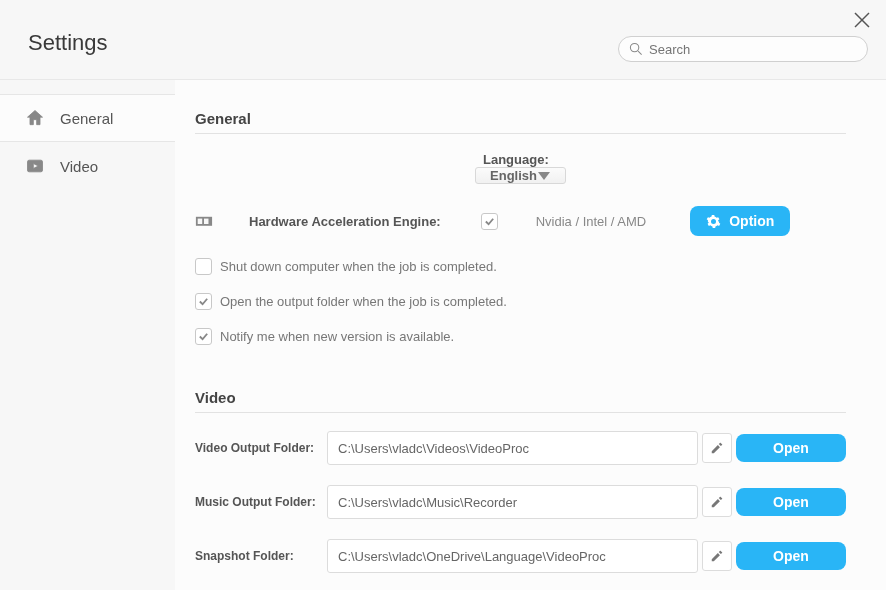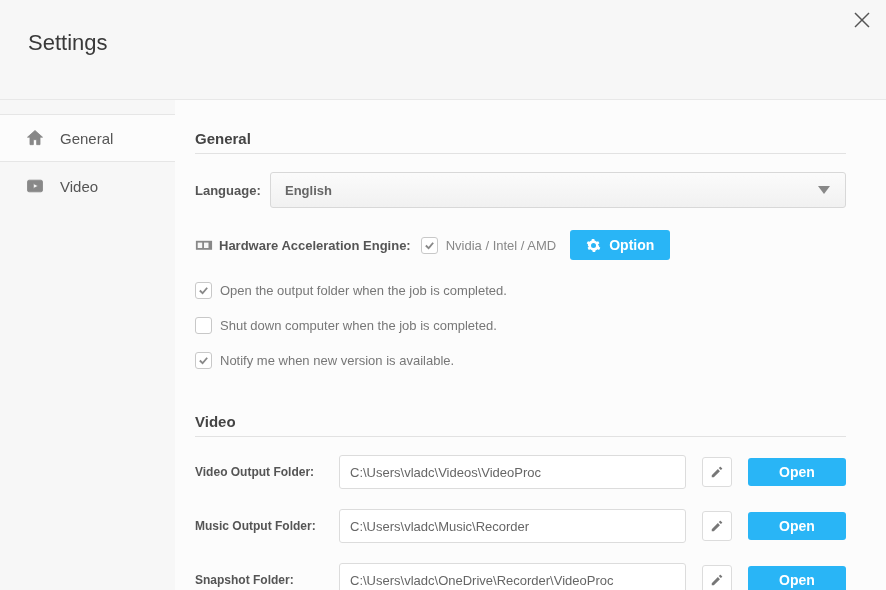--- a/index.html
+++ b/index.html
@@ -1,18 +1,18 @@
 <!DOCTYPE html>
 <html><head>
 <meta charset="utf-8">
 <style>
   * { box-sizing: border-box; margin: 0; padding: 0; font-family: "Segoe UI", Arial, sans-serif; }
   body { background: #f7f7f7; width: 886px; height: 590px; overflow: hidden; position: relative; }
 
-  .topbar { position: relative; height: 100px; border-bottom: 1px solid #e8e8e8; }
+  .topbar { position: relative; height: 80px; border-bottom: 1px solid #e8e8e8; }
   .title { position: absolute; left: 28px; top: 30px; font-size: 22px; color: #3a3a3a; }
   .close { position: absolute; right: 14px; top: 10px; width: 20px; height: 20px; cursor: pointer; }
   .close svg { width: 20px; height: 20px; stroke: #555; }
   .searchbox { position: absolute; right: 18px; top: 36px; width: 250px; height: 26px; border: 1px solid #d0d0d0; background: #fdfdfd; border-radius: 13px; display: flex; align-items: center; padding: 0 10px; }
   .searchbox svg { width: 14px; height: 14px; stroke: #888; margin-right: 6px; }
   .searchbox input { border: none; background: transparent; outline: none; font-size: 13px; color: #555; flex: 1; }
 
   .content { display: flex; height: calc(590px - 80px); }
 
   .sidebar { width: 175px; padding-top: 14px; }
@@ -23,59 +23,66 @@
 
   .main-wrap { flex: 1; position: relative; background: #fcfcfc; }
   .main { height: 100%; overflow-y: scroll; padding: 20px 40px 40px 20px; }
   .main::-webkit-scrollbar { width: 10px; }
   .main::-webkit-scrollbar-track { background: transparent; }
   .main::-webkit-scrollbar-thumb { background: #878787; border-radius: 0; }
 
   .section-head { font-size: 15px; font-weight: bold; color: #444; border-bottom: 1px solid #e2e2e2; padding-bottom: 6px; margin-bottom: 18px; margin-top: 10px; }
   .section-video { margin-top: 44px; }
 
-  .row { display: flex; align-items: center; margin-bottom: 16px; }
+  .row { display: flex; align-items: center; margin-bottom: 16px; flex-direction: column; }
   .lbl-lang { font-size: 13px; font-weight: bold; color: #555; width: 75px; }
 
   .dropdown { flex: 1; height: 36px; display: flex; align-items: center; justify-content: space-between; padding: 0 14px; background: linear-gradient(#fbfbfb, #f1f1f1); border: 1px solid #d8d8d8; border-radius: 3px; color: #666; font-size: 13px; cursor: pointer; font-weight: bold; }
   .dropdown svg { width: 14px; height: 10px; fill: #888; }
 
-  .hw-row { display: flex; align-items: center; margin-top: 22px; margin-bottom: 22px; flex-wrap: wrap; }
+  .hw-row { display: flex; align-items: center; margin-top: 22px; margin-bottom: 22px; flex-wrap: wrap; gap: 30px; }
   .gpu-icon { width: 18px; height: 14px; margin-right: 6px; }
   .hw-label { font-size: 13px; font-weight: bold; color: #555; margin-right: 10px; }
   .hw-text { font-size: 13px; color: #888; margin-right: 14px; }
 
   .cb { width: 17px; height: 17px; border: 1px solid #c8c8c8; border-radius: 3px; background: #fff; margin-right: 8px; display: flex; align-items: center; justify-content: center; cursor: pointer; flex-shrink: 0; }
   .cb.checked svg { display: block; }
   .cb svg { display: none; width: 11px; height: 11px; stroke: #888; stroke-width: 2; fill: none; }
 
   .check-row { display: flex; align-items: center; margin-bottom: 18px; }
   .check-row span.text { font-size: 13px; color: #777; }
 
-  .btn-blue { background: #29b5f6; color: #fff; border: none; border-radius: 3px; font-size: 14px; font-weight: bold; display: flex; align-items: center; justify-content: center; cursor: pointer; }
+  .btn-blue { background: #29b5f6; color: #fff; border: none; border-radius: 8px; font-size: 14px; font-weight: bold; display: flex; align-items: center; justify-content: center; cursor: pointer; }
   .btn-option { height: 30px; padding: 0 16px; }
   .btn-option svg { width: 15px; height: 15px; fill: #fff; margin-right: 8px; }
-  .btn-open { width: 98px; height: 28px; }
-
-  .folder-row { display: flex; align-items: center; margin-bottom: 20px; gap: 16px; justify-content: space-between; }
+  .btn-open { width: 110px; height: 28px; }
+
+  .folder-row { display: flex; align-items: center; margin-bottom: 20px; gap: 4px; justify-content: space-between; }
   .folder-lbl { width: 128px; font-size: 12px; font-weight: bold; color: #555; }
   .folder-input { flex: 1; height: 32px; border: 1px solid #dcdcdc; border-radius: 3px; background: #fff; padding: 16px 10px; font-size: 13px; color: #666; display: flex; align-items: center; }
   .icon-btn { width: 30px; height: 30px; border: 1px solid #dcdcdc; border-radius: 3px; background: #fff; display: flex; align-items: center; justify-content: center; cursor: pointer; }
   .icon-btn svg { width: 14px; height: 14px; fill: #777; }
 </style>
 </head>
 <body>
 
 <div class="topbar">
   <div class="title">Settings</div>
   <div class="close">
     <svg viewBox="0 0 20 20">
         <line x1="3" y1="3" x2="17" y2="17" stroke-width="1.5"></line>
         <line x1="17" y1="3" x2="3" y2="17" stroke-width="1.5"></line>
       </svg>
+  </div>
+  <div class="searchbox">
+    <svg viewBox="0 0 20 20" fill="none">
+        <circle cx="8" cy="8" r="6" stroke-width="1.5"></circle>
+        <line x1="13" y1="13" x2="18" y2="18" stroke-width="1.5"></line>
+      </svg>
+    <input type="text" placeholder="Search" style="">
   </div>
 </div>
 
 <div class="content">
 
   <div class="sidebar">
     <div class="side-item active">
       <span class="side-icon">
         <svg viewBox="0 0 24 24">
             <path d="M12 3 L3 11 L6 11 L6 20 L10 20 L10 14 L14 14 L14 20 L18 20 L18 11 L21 11 Z"></path>
@@ -126,41 +133,41 @@
         <span class="hw-text">Nvidia / Intel / AMD</span>
         <button class="btn-blue btn-option">
           <svg viewBox="0 0 24 24">
               <path d="M12 8a4 4 0 100 8 4 4 0 000-8zm9 4a9 9 0 01-.2 1.9l2.1 1.6-2 3.5-2.5-1a8 8 0 01-3.3 1.9l-.4 2.6h-4l-.4-2.6a8 8 0 01-3.3-1.9l-2.5 1-2-3.5 2.1-1.6A9 9 0 013 12a9 9 0 01.2-1.9L1.1 8.5l2-3.5 2.5 1a8 8 0 013.3-1.9L9.3 1.5h4l.4 2.6a8 8 0 013.3 1.9l2.5-1 2 3.5-2.1 1.6c.1.6.2 1.2.2 1.9z"></path>
             </svg>
           <span>Option</span>
         </button>
       </div>
 
       <div class="check-row">
-        <span class="cb checked">
-          <svg viewBox="0 0 12 12">
-              <polyline points="2,6 5,9 10,3"></polyline>
-            </svg>
-        </span>
-        <span class="text">Open the output folder when the job is completed.</span>
-      </div>
-
-      <div class="check-row">
         <span class="cb">
           
         </span>
         <span class="text">Shut down computer when the job is completed.</span>
       </div>
 
       <div class="check-row">
         <span class="cb checked">
           <svg viewBox="0 0 12 12">
               <polyline points="2,6 5,9 10,3"></polyline>
             </svg>
         </span>
+        <span class="text">Open the output folder when the job is completed.</span>
+      </div>
+
+      <div class="check-row">
+        <span class="cb checked">
+          <svg viewBox="0 0 12 12">
+              <polyline points="2,6 5,9 10,3"></polyline>
+            </svg>
+        </span>
         <span class="text">Notify me when new version is available.</span>
       </div>
 
       <div class="section-head section-video">Video</div>
 
       <div class="folder-row">
         <div class="folder-lbl">Video Output Folder:</div>
         <div class="folder-input">C:\Users\vladc\Videos\VideoProc</div>
         <div class="icon-btn">
           <svg viewBox="0 0 24 24">
@@ -180,21 +187,21 @@
               <path d="M3 17.5V21h3.5L17 10.5 13.5 7 3 17.5zM20.7 7c.4-.4.4-1 0-1.4l-2.3-2.3c-.4-.4-1-.4-1.4 0L15 5l3.5 3.5L20.7 7z"></path>
             </svg>
         </div>
         <button class="btn-blue btn-open">
           <span>Open</span>
         </button>
       </div>
 
       <div class="folder-row">
         <div class="folder-lbl">Snapshot Folder:</div>
-        <div class="folder-input">C:\Users\vladc\OneDrive\Recorder\VideoProc</div>
+        <div class="folder-input">C:\Users\vladc\OneDrive\Language\VideoProc</div>
         <div class="icon-btn">
           <svg viewBox="0 0 24 24">
               <path d="M3 17.5V21h3.5L17 10.5 13.5 7 3 17.5zM20.7 7c.4-.4.4-1 0-1.4l-2.3-2.3c-.4-.4-1-.4-1.4 0L15 5l3.5 3.5L20.7 7z"></path>
             </svg>
         </div>
         <button class="btn-blue btn-open">
           <span>Open</span>
         </button>
       </div>
 

